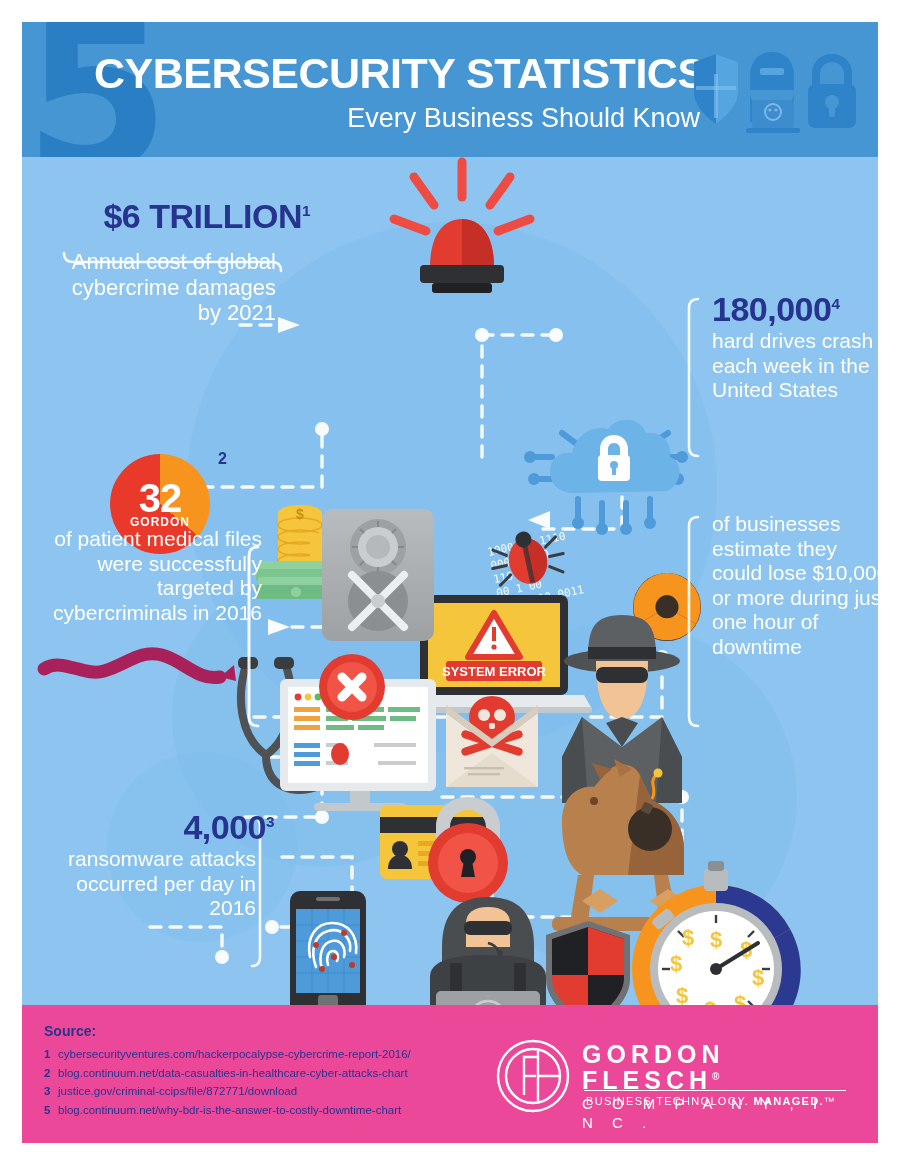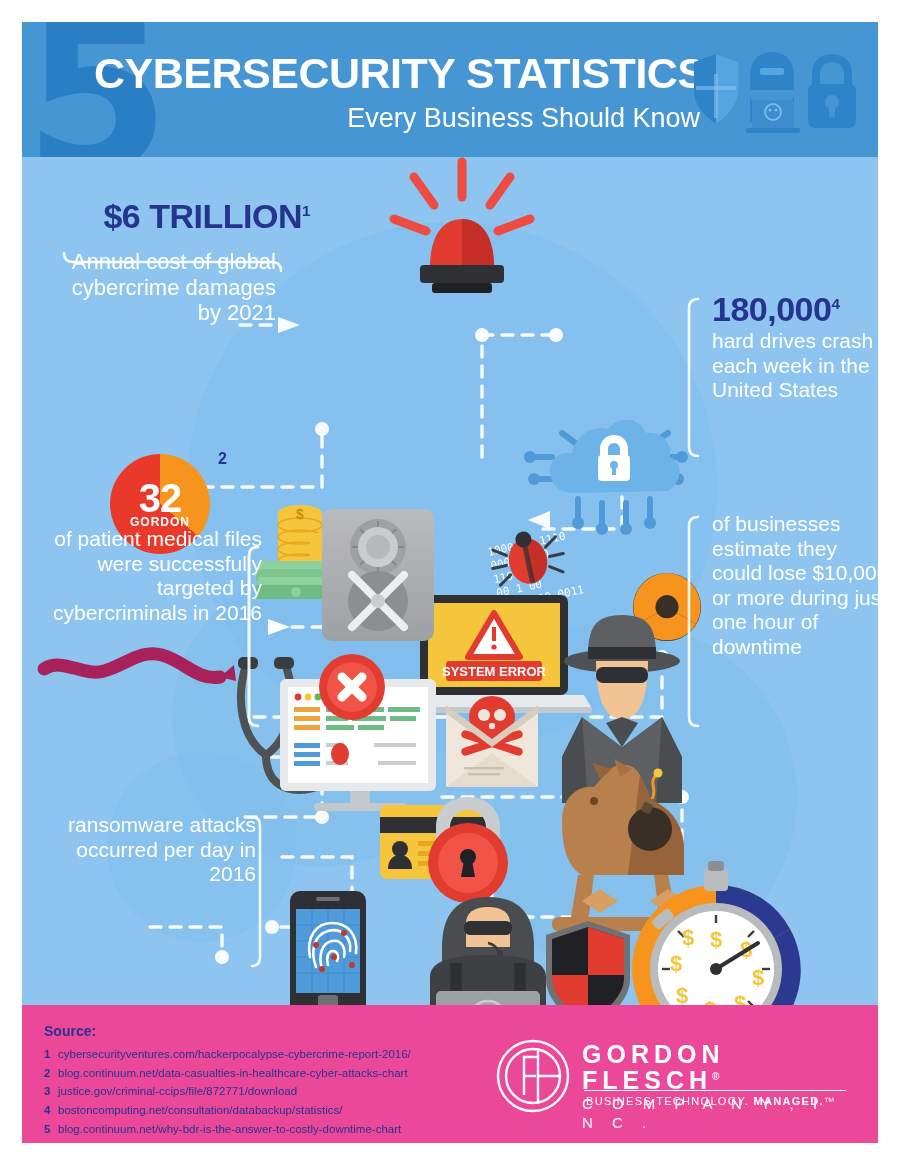--- a/index.html
+++ b/index.html
@@ -608,40 +608,40 @@
         <div class="d-num">32</div>
         <div class="d-word">GORDON</div>
       </div>
     </div>
     <div class="donut-sup">2</div>
     <div class="stat" id="stat2">
       <div class="desc">of patient medical files were successfully targeted by cybercriminals in 2016</div>
     </div>
 
     <div class="stat" id="stat3">
+      <div class="num"><span>4,000</span><span class="sup">3</span></div>
       <div class="desc">ransomware attacks occurred per day in 2016</div>
     </div>
 
     <div class="stat" id="stat4">
       <div class="num"><span>180,000</span><span class="sup">4</span></div>
       <div class="desc">hard drives crash each week in the United States</div>
     </div>
 
     <div class="stat" id="stat5">
       <div class="desc">of businesses estimate they could lose $10,000 or more during just one hour of downtime</div>
     </div>
   </div>
 
   <div class="footer">
     <div class="src-title">Source:</div>
     <div class="src-list">
       <div class="src-item"><span class="n">1</span><span>cybersecurityventures.com/hackerpocalypse-cybercrime-report-2016/</span></div>
       <div class="src-item"><span class="n">2</span><span>blog.continuum.net/data-casualties-in-healthcare-cyber-attacks-chart</span></div>
       <div class="src-item"><span class="n">3</span><span>justice.gov/criminal-ccips/file/872771/download</span></div>
-      <div class="src-item"><span class="n">4</span><span>bostoncomputing.net/consultation/databackup/statistics/</span></div>
       <div class="src-item"><span class="n">5</span><span>blog.continuum.net/why-bdr-is-the-answer-to-costly-downtime-chart</span></div>
     </div>
 
     <div class="logo">
       <svg width="78" height="78" viewBox="0 0 78 78">
         <circle cx="39" cy="39" r="35" fill="none" stroke="#ffffff" stroke-width="2.4"></circle>
         <circle cx="39" cy="39" r="27" fill="none" stroke="#ffffff" stroke-width="2.4"></circle>
         <path d="M66 39 H44 V66" fill="none" stroke="#ffffff" stroke-width="2.4"></path>
         <path d="M44 39 V14" fill="none" stroke="#ffffff" stroke-width="2.4"></path>
         <path d="M44 20 H30 V58" fill="none" stroke="#ffffff" stroke-width="2.4"></path>

